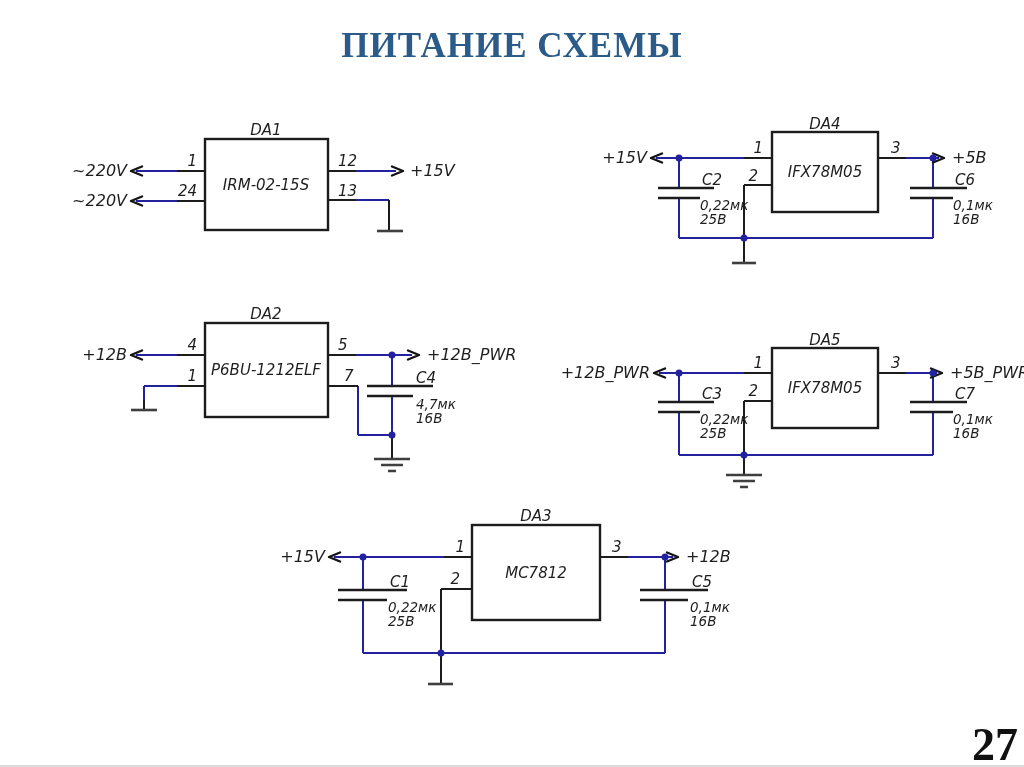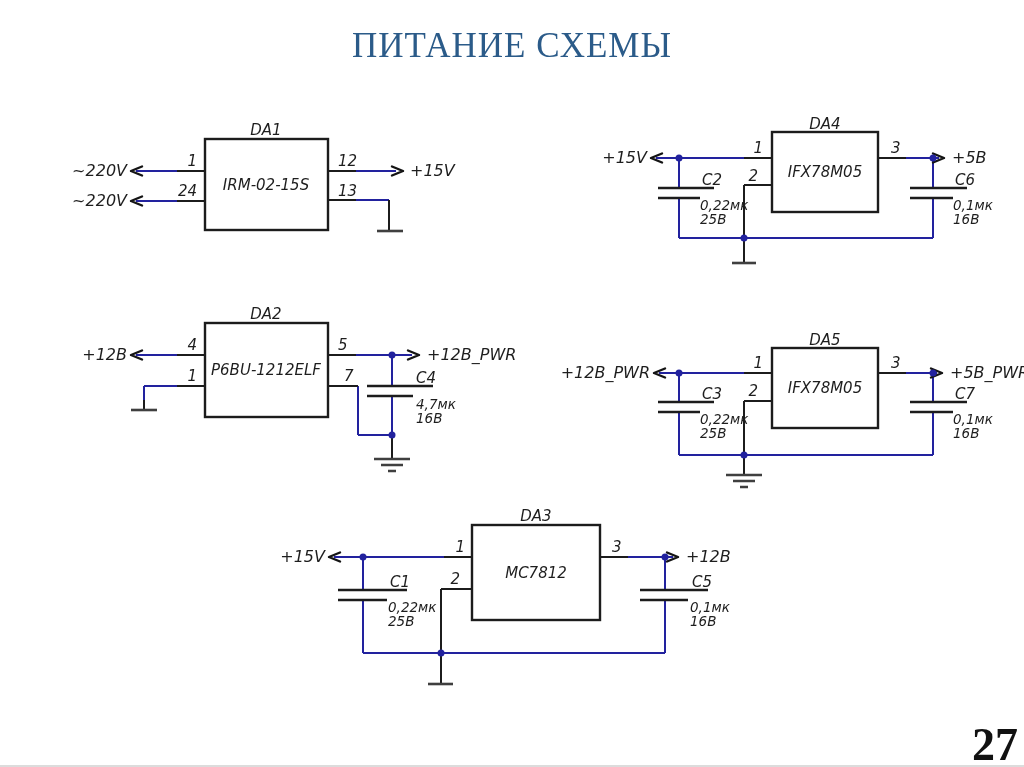--- a/index.html
+++ b/index.html
@@ -1,19 +1,19 @@
 <!DOCTYPE html>
 <html><head>
 <meta charset="utf-8">
 <style>
   html,body{margin:0;padding:0;background:#ffffff;}
   #slide{position:relative;width:1024px;height:767px;background:#ffffff;overflow:hidden;
          font-family:"DejaVu Sans",sans-serif;}
   #title{position:absolute;top:26px;left:0;width:100%;text-align:center;
-         font-family:"Liberation Serif",serif;font-weight:normal;font-size:35px;
+         font-family:"Liberation Serif",serif;font-weight:bold;font-size:35px;
          letter-spacing:1px;color:#2b5b89;}
   #pagenum{position:absolute;right:6px;bottom:-4px;
            font-family:"Liberation Serif",serif;font-weight:bold;font-size:46px;color:#111;}
   #bottom-edge{position:absolute;left:0;bottom:0;width:100%;height:2px;background:#dcdcdc;}
   svg text{fill:#1e1e1e;font-family:"DejaVu Sans",sans-serif;font-style:italic;}
   .t16{font-size:16px;}
   .t15{font-size:15px;}
   .t13{font-size:13.5px;}
   .w{stroke:#22229e;stroke-width:2;fill:none;}
   .k{stroke:#1c1c1c;stroke-width:2;fill:none;}

